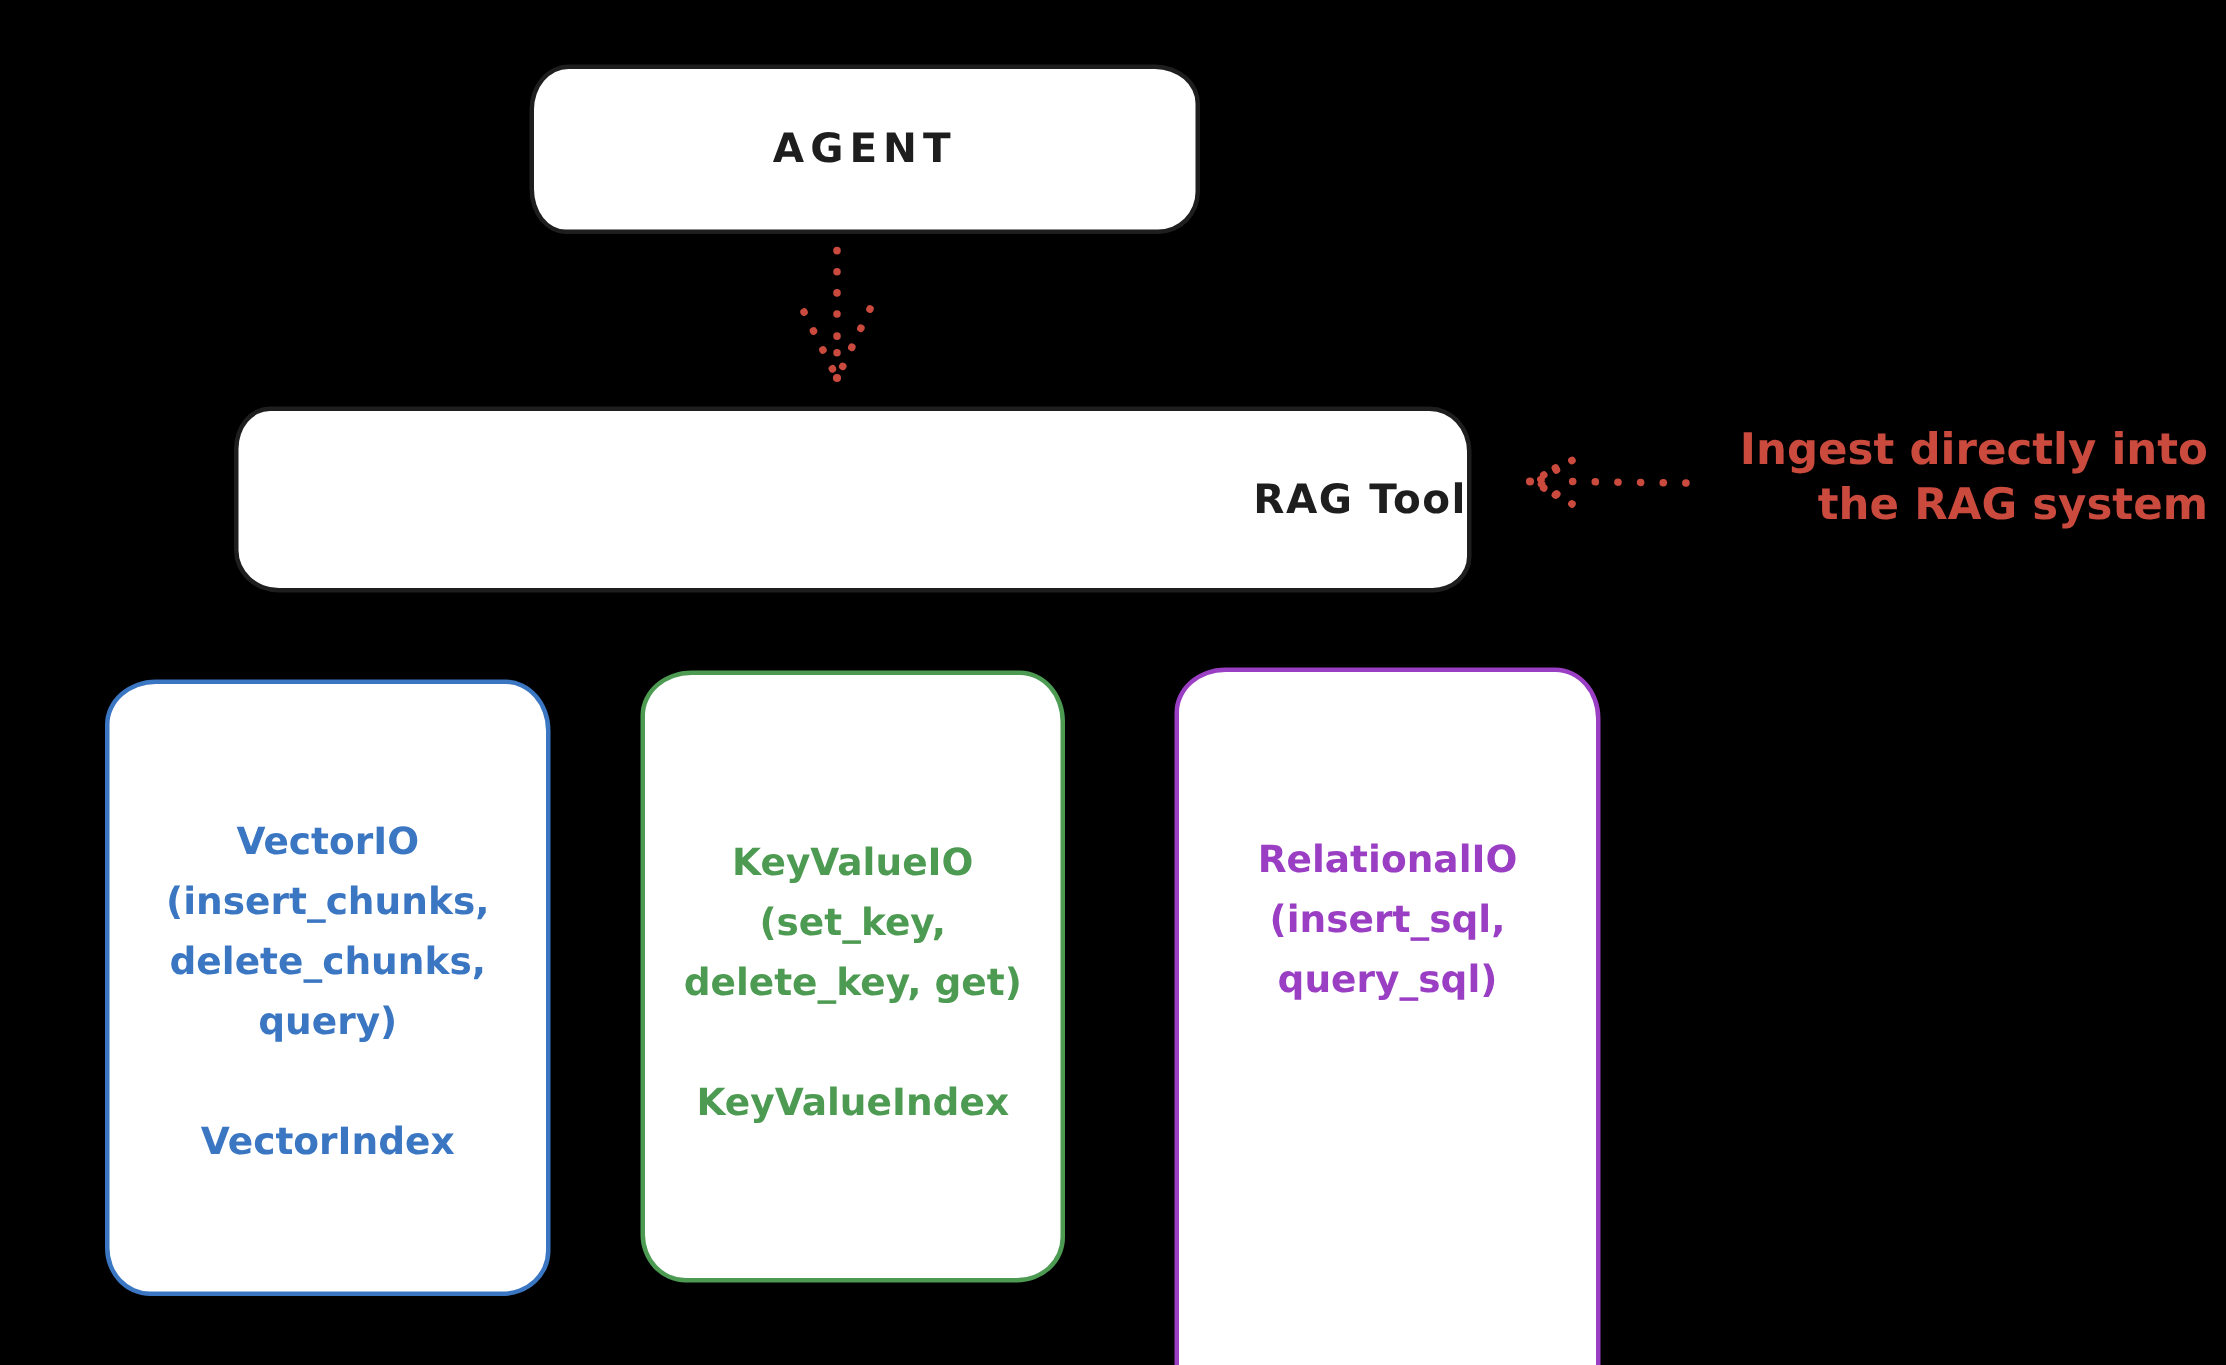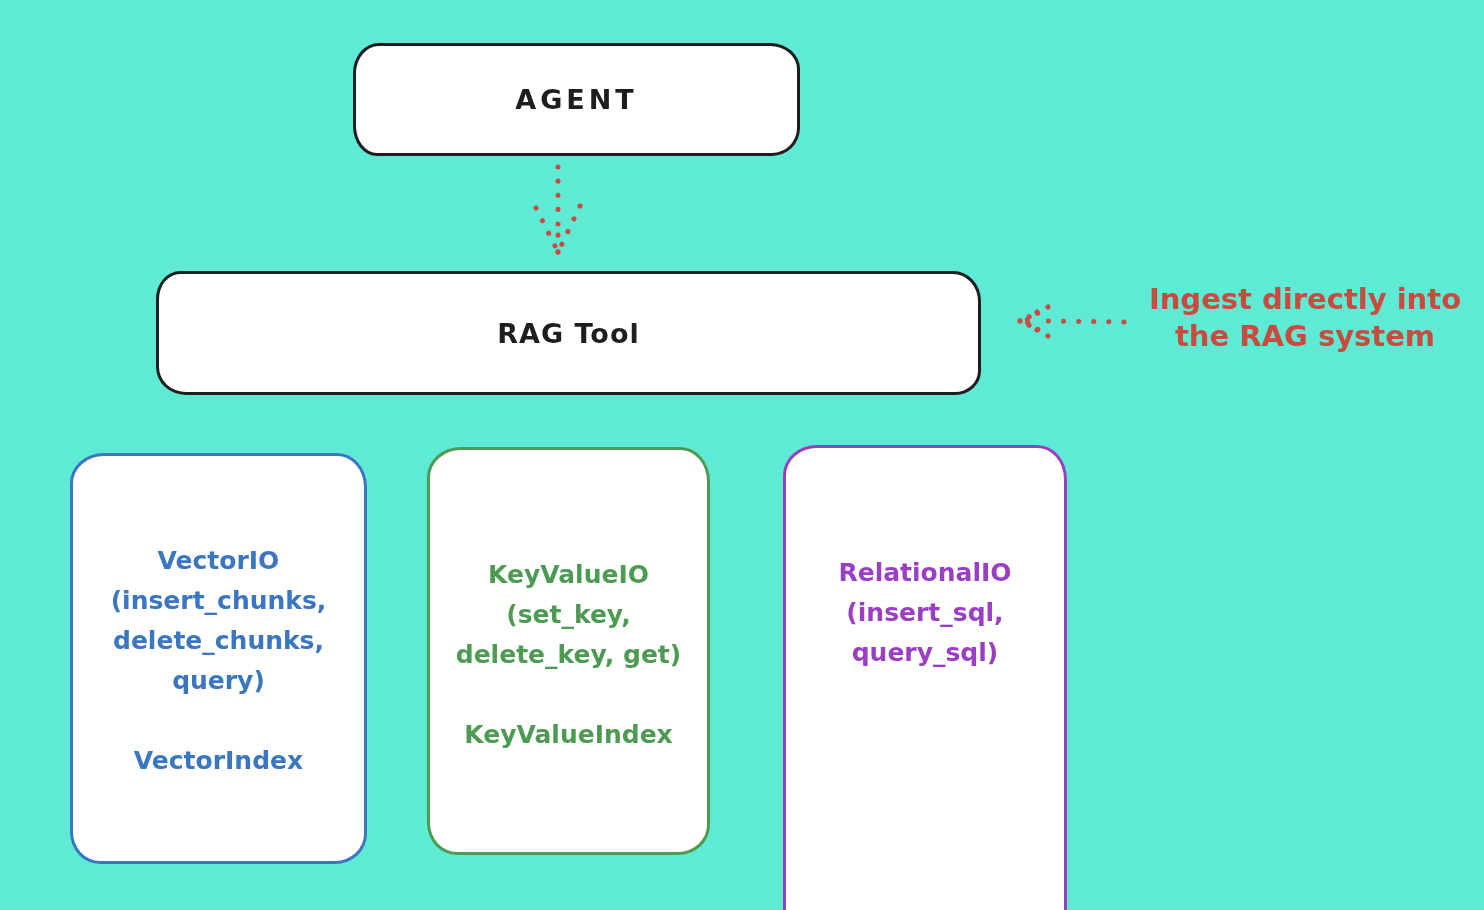--- a/index.html
+++ b/index.html
@@ -1,40 +1,41 @@
 <!DOCTYPE html>
 <html><head>
 <meta charset="utf-8">
 <style>
   html, body { margin: 0; padding: 0; background: #ffffff; }
   .canvas {
     position: relative;
     width: 1484px;
     height: 910px;
-    background: #5eead4;
+    background: #000000;
     font-family: "DejaVu Sans", sans-serif;
     overflow: hidden;
   }
   
   .node {
     position: absolute;
     background: #fff;
     border: 3.5px solid #1e1e1e;
     display: flex;
     align-items: center;
     justify-content: center;
     box-sizing: border-box;
   }
   .node-agent {
     left: 353px; top: 43px; width: 447px; height: 113px;
     border-radius: 26px 30px 28px 24px / 30px 26px 28px 30px;
   }
   .node-ragtool {
     left: 156px; top: 271px; width: 825px; height: 124px;
     border-radius: 24px 28px 26px 30px / 28px 30px 24px 28px;
+    justify-content: flex-end;
   }
   .agent-label {
     font-size: 27px; font-weight: 700; letter-spacing: 4px; color: #1e1e1e;
   }
   .ragtool-label {
     font-size: 27px; font-weight: 600; letter-spacing: 1px; color: #1e1e1e;
   }
   
   .storage {
     position: absolute;
@@ -101,21 +102,21 @@
     <g fill="none" stroke-width="5" stroke-linecap="round" style="stroke: rgb(203, 74, 62);">
       <line x1="112" y1="22" x2="34" y2="21" stroke-dasharray="0.1 15"></line>
       <line x1="36" y1="7" x2="13" y2="21" stroke-dasharray="0.1 12"></line>
       <line x1="36" y1="36" x2="13" y2="21" stroke-dasharray="0.1 12"></line>
       <line x1="25" y1="12" x2="10" y2="21" stroke-dasharray="0.1 9"></line>
       <line x1="25" y1="30" x2="10" y2="21" stroke-dasharray="0.1 9"></line>
     </g>
     <circle cx="8" cy="21" r="2.7" style="fill: rgb(203, 74, 62);"></circle>
   </svg>
 
-  <div class="annotation" style="color: rgb(203, 74, 62);">Ingest directly into
+  <div class="annotation" style="color: rgb(203, 74, 62); text-align: right;">Ingest directly into
 the RAG system</div>
 
   <div class="storage box-vector" style="border-color: rgb(58, 118, 193);">
     <div class="io-label" style="color: rgb(58, 118, 193);">VectorIO
 (insert_chunks,
 delete_chunks,
 query)</div>
     <div class="index-label" style="color: rgb(58, 118, 193);">VectorIndex</div>
   </div>
 

